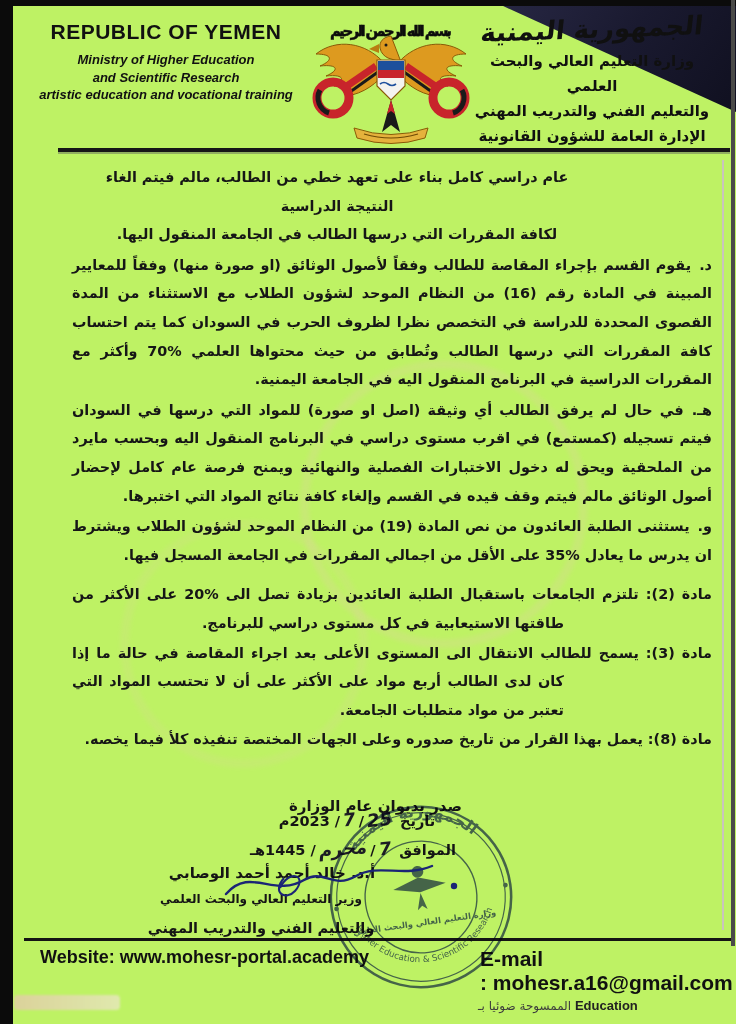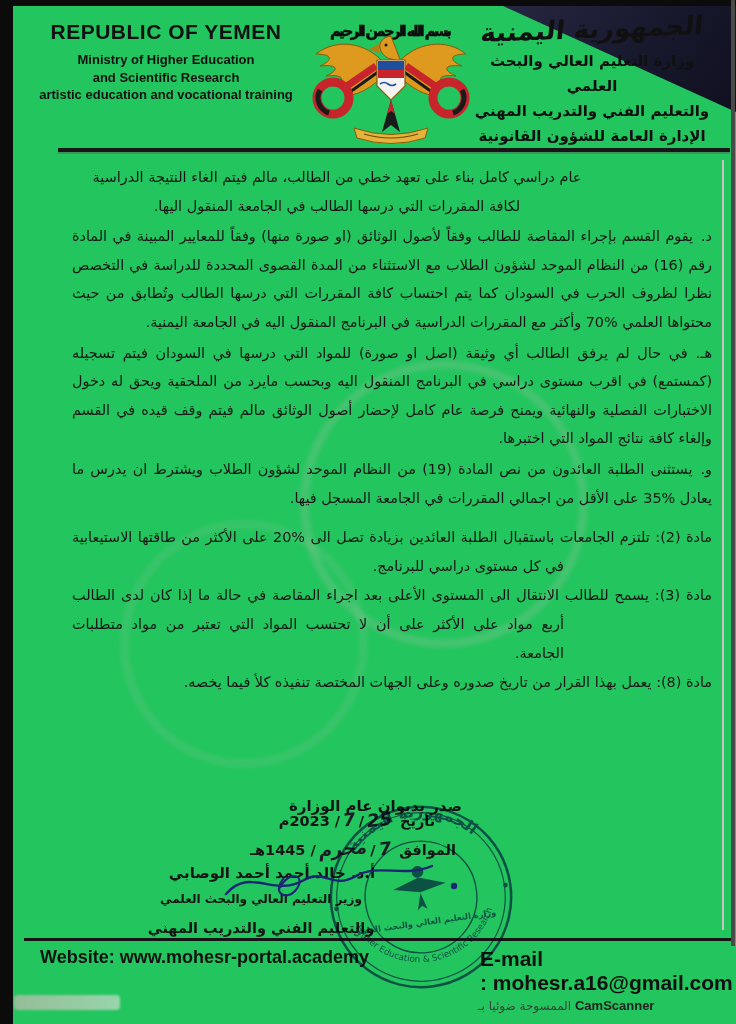--- a/index.html
+++ b/index.html
@@ -1,47 +1,47 @@
 <!DOCTYPE html>
 <html lang="ar"><head>
 <meta charset="utf-8">
 <style>
   html,body{margin:0;padding:0;}
   body{width:736px;height:1024px;font-family:"DejaVu Sans",sans-serif;background:#e9e7e4;}
-  .page{position:relative;width:736px;height:1024px;background:#22c55e;overflow:hidden;}
+  .page{position:relative;width:736px;height:1024px;background:#bef264;overflow:hidden;}
 
   
   .edge-left{position:absolute;left:0;top:0;width:13px;height:1024px;background:#0b0b0b;z-index:6;}
   .edge-top{position:absolute;left:0;top:0;width:736px;height:6px;background:#0b0b0b;z-index:6;}
   .edge-right{position:absolute;right:1px;top:0;width:4px;height:946px;background:#4a4a48;z-index:6;}
   .corner-fold{position:absolute;left:452px;top:6px;width:284px;height:106px;
     background:linear-gradient(125deg,#2b2b49 0%,#1a1a30 55%,#101020 100%);
     clip-path:polygon(18% 0,100% 0,100% 100%);z-index:1;}
   .page-shade{position:absolute;left:722px;top:160px;width:2px;height:770px;background:#c9c4bd;z-index:1;}
 
   
   .hdr-en{position:absolute;left:20px;top:20px;width:292px;text-align:center;color:#111;z-index:2;}
   .hdr-en-country{font-family:"Liberation Sans",sans-serif;font-weight:bold;font-size:21px;letter-spacing:.5px;margin-bottom:7px;}
-  .hdr-en-line{font-family:"Liberation Sans",sans-serif;font-weight:bold;font-size:13px;line-height:17.5px;}
+  .hdr-en-line{font-family:"Liberation Sans",sans-serif;font-weight:bold;font-size:13px;line-height:17.5px;font-style:italic;}
   .emblem{position:absolute;left:306px;top:8px;width:170px;height:140px;z-index:2;}
   .hdr-ar{position:absolute;left:462px;top:14px;width:260px;direction:rtl;text-align:center;color:#101010;z-index:2;}
   .hdr-ar-country{font-size:26px;font-weight:bold;transform:skewX(-8deg) rotate(-2deg);margin-bottom:5px;}
   .hdr-ar-line{font-size:15px;font-weight:bold;line-height:25px;}
   .hdr-rule{position:absolute;left:58px;top:148px;width:672px;height:4px;background:#161616;box-shadow:0 2px 0 rgba(90,90,90,.45);z-index:2;}
 
   
   .wm{position:absolute;border-radius:50%;border:9px solid #f6becb;opacity:.16;filter:blur(2px);z-index:0;}
   .wm1{left:300px;top:360px;width:270px;height:270px;}
   .wm2{left:120px;top:520px;width:230px;height:230px;opacity:.10;}
   .pink-smudge{position:absolute;left:14px;top:995px;width:106px;height:15px;border-radius:4px;
     background:linear-gradient(90deg,#f4b9c8,#fbe2e9);opacity:.55;filter:blur(1px);z-index:3;}
 
   
   .doc-body{position:absolute;left:72px;top:161px;width:640px;direction:rtl;text-align:justify;
-    font-weight:normal;font-size:14.4px;line-height:28.6px;color:#161616;z-index:2;}
+    font-weight:bold;font-size:14.4px;line-height:28.6px;color:#161616;z-index:2;}
   .intro{text-align:center;margin:2px 120px 0 10px;}
   .litem{margin-top:2px;}
   .lmarker{display:inline-block;margin-left:8px;}
   .articles{margin-top:11px;}
   .article{padding-right:148px;text-indent:-148px;margin-top:1px;}
   .article-label{display:inline;}
 
   
   .closing-line{position:absolute;direction:rtl;font-weight:bold;color:#151515;z-index:2;}
   .issued{left:278px;top:797px;width:184px;font-size:15px;}
@@ -184,15 +184,15 @@
     <path d="M8,48 C32,20 56,52 86,34 C106,22 114,44 138,30 C160,17 186,32 214,20" fill="none" stroke="#1b2576" stroke-width="2.4" stroke-linecap="round"></path>
     <path d="M62,42 c10,-20 28,-12 15,3 c-9,10 -24,2 -11,-13" fill="none" stroke="#1b2576" stroke-width="2"></path>
     <circle cx="236" cy="40" r="3.2" fill="#1b2576"></circle>
   </svg>
 
   <div class="footer-rule"></div>
   <div class="footer-web"><span>Website:</span>&nbsp;<span>www.mohesr-portal.academy</span></div>
   <div class="footer-mail"><span>E-mail :</span>&nbsp;<span>mohesr.a16@gmail.com</span></div>
 
   <div class="pink-smudge"></div>
-  <div class="scan-note"><span>الممسوحة ضوئيا بـ</span>&nbsp;<b>CamScanner</b></div>
+  <div class="scan-note"><span>الممسوحة ضوئيا بـ</span>&nbsp;<b>Education</b></div>
 
 </div>
 
 </body></html>

